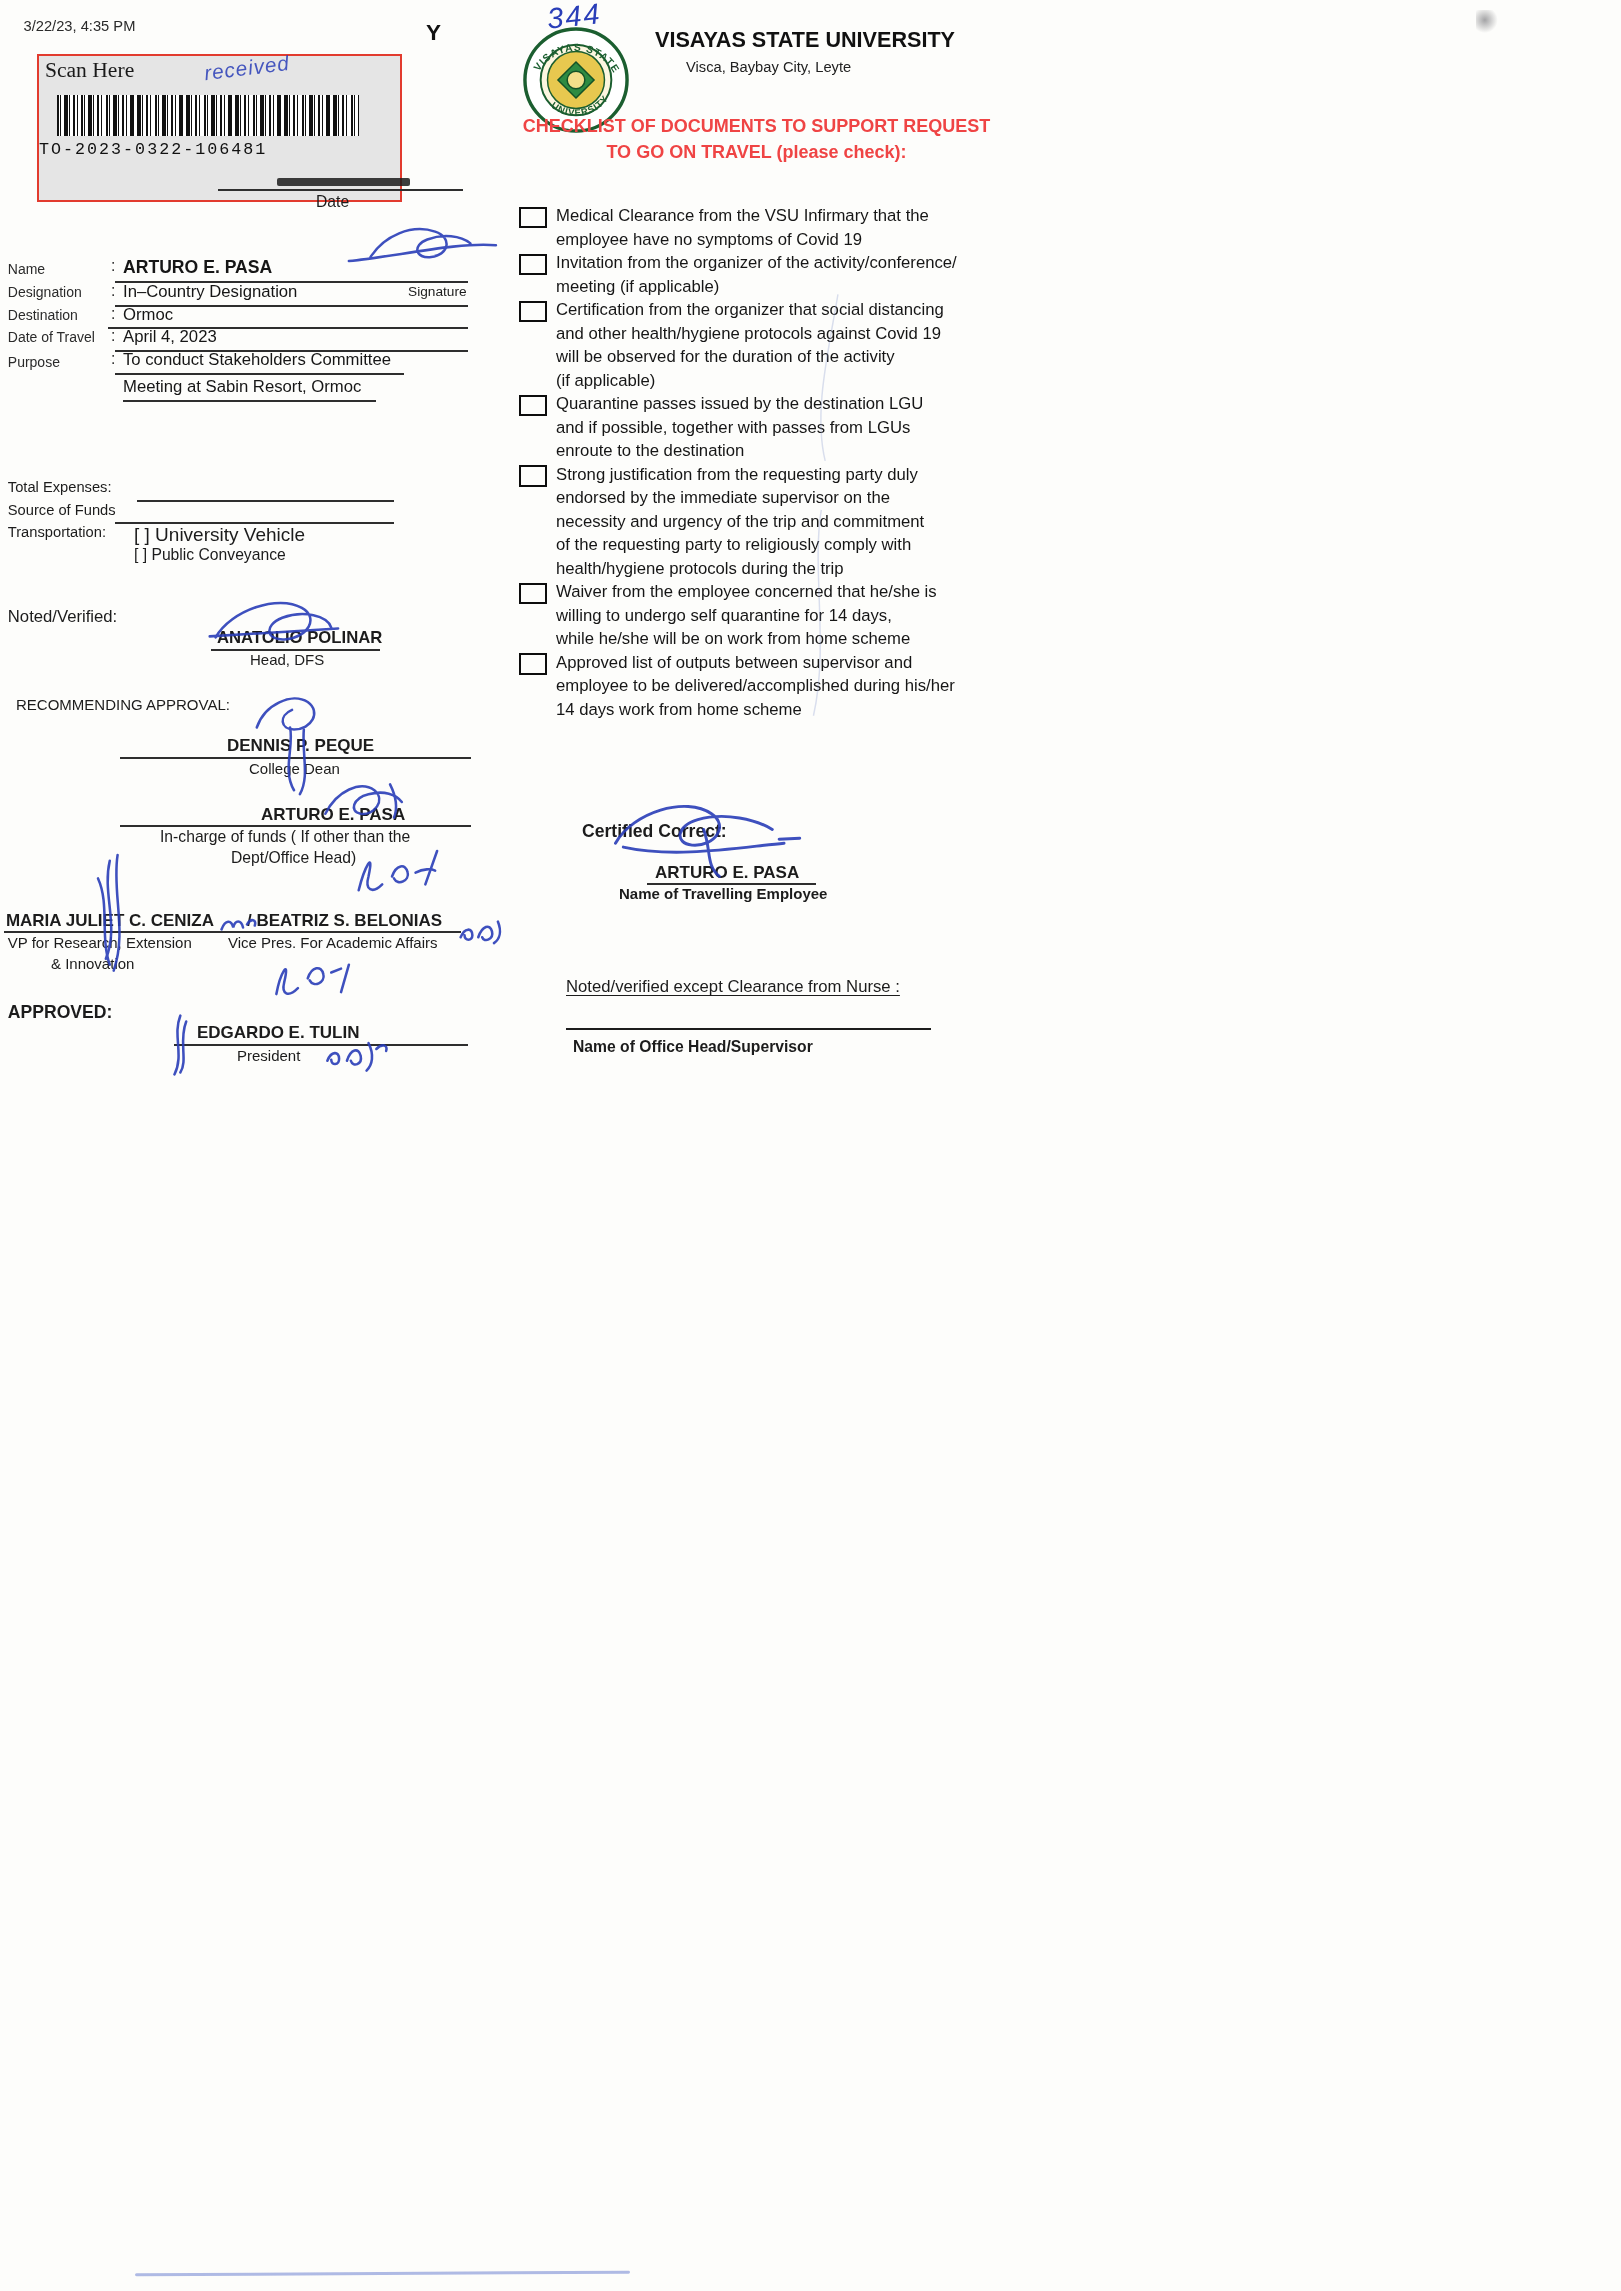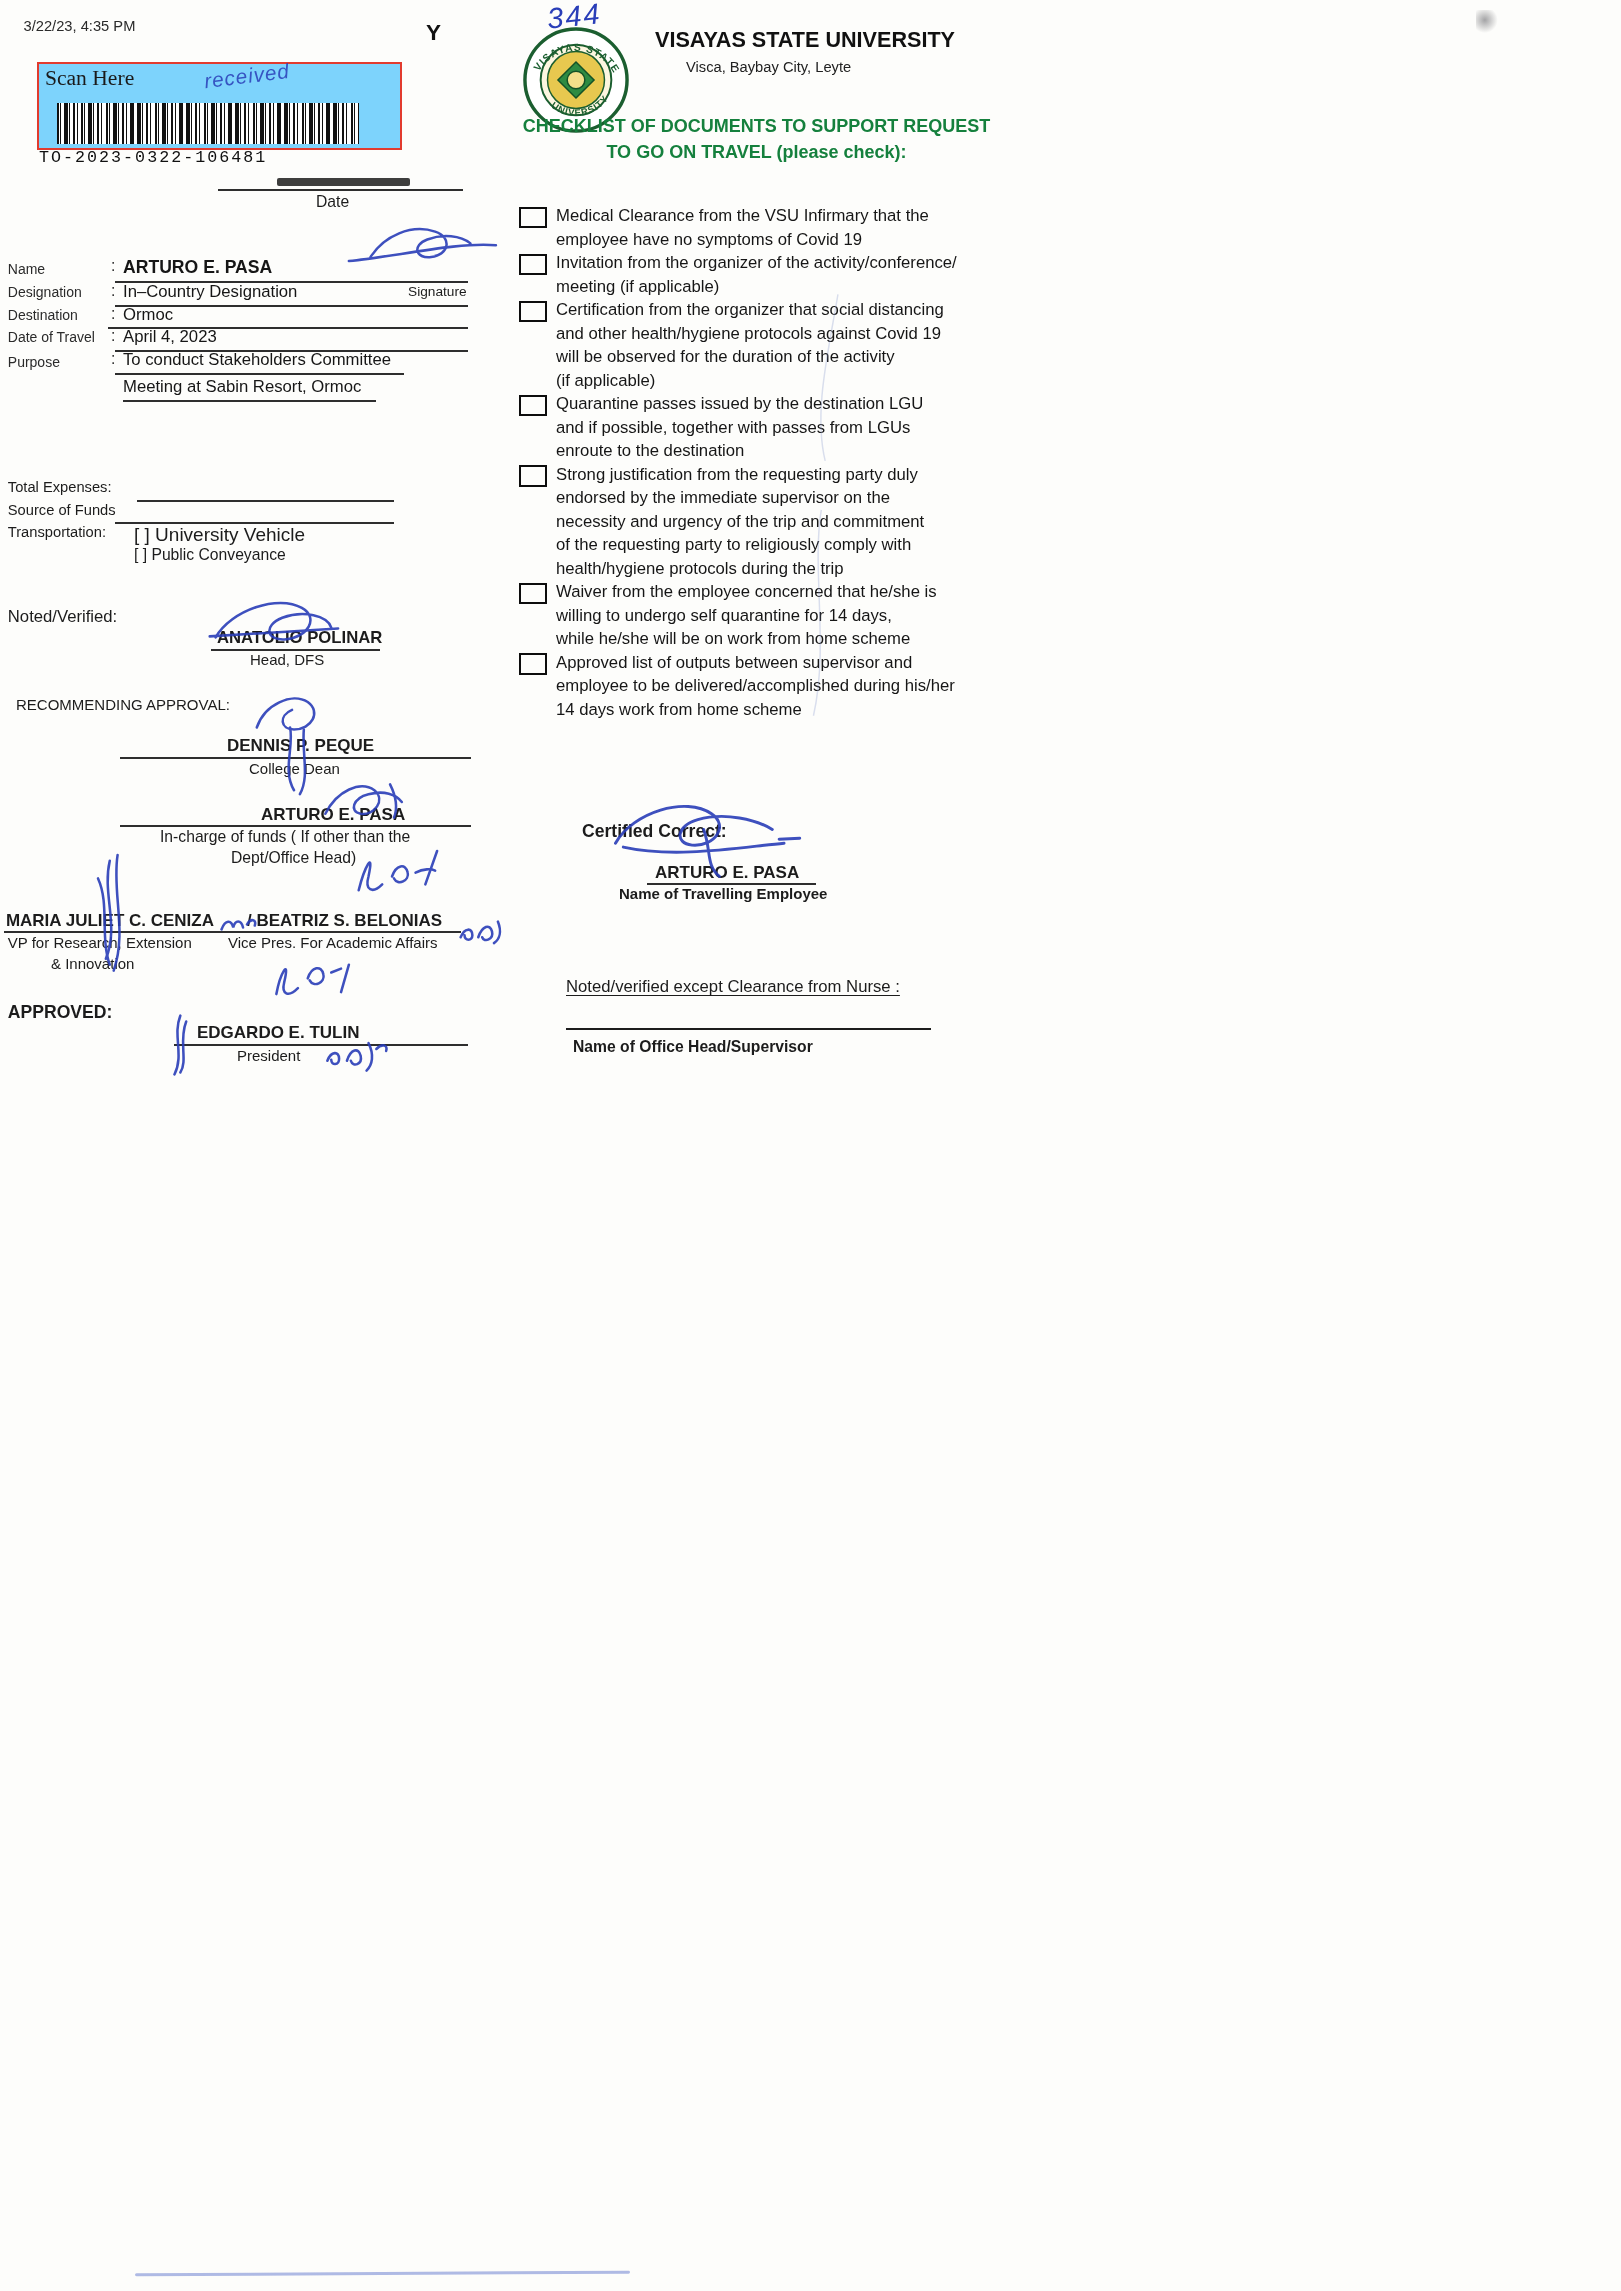--- a/index.html
+++ b/index.html
@@ -9,21 +9,21 @@
   .pre { white-space:pre-line; }
   .ink-layer { position:absolute; left:0; top:0; width:1621px; height:2292px; pointer-events:none; z-index:6; }
 
   
   .ts { left:23.5px; top:17.6px; font-size:14.7px; color:#2a2a2a; }
   .strayY { left:426px; top:19.6px; font-size:22.5px; font-weight:bold; color:#111; }
   .pagenum { left:547px; top:0px; font-size:29px; font-style:italic; color:#2a3eb8; transform:rotate(-6deg); letter-spacing:2px; }
   .smudge { left:1476px; top:9.8px; width:21.6px; height:25.5px; background:radial-gradient(circle at 40% 40%, rgba(90,90,95,.55), rgba(90,90,95,0) 65%); }
 
   
-  .scanbox { left:37px; top:62px; width:365px; height:88px; border:2.5px solid #e23b2e; background:#7dd3fc; }
+  .scanbox { left:37px; top:54px; width:365px; height:148px; border:2.5px solid #e23b2e; background:#e5e5e5; }
   .scanbox-label { position:absolute; left:5.9px; top:2px; font-family:"Liberation Serif", serif; font-size:21.6px; color:#1a1a1a; }
   .received { position:absolute; left:165px; top:0px; font-size:20.6px; font-style:italic; color:#2a3eb8; transform:rotate(-7deg); opacity:.85; letter-spacing:1px; }
   .barcode { position:absolute; left:17.6px; top:39px; width:302px; height:41px;
     background:repeating-linear-gradient(90deg,
       #111 0px, #111 2px, #fff 2px, #fff 2.9px,
       #111 2.9px, #111 3.9px, #fff 3.9px, #fff 6.9px,
       #111 6.9px, #111 10.8px, #fff 10.8px, #fff 11.8px,
       #111 11.8px, #111 12.7px, #fff 12.7px, #fff 15.7px,
       #111 15.7px, #111 17.6px, #fff 17.6px, #fff 19.6px,
       #111 19.6px, #111 20.6px, #fff 20.6px, #fff 24.5px); }
@@ -33,21 +33,21 @@
   .flabel { left:7.8px; font-size:14px; color:#2b2b2b; }
   .fcolon { left:111px; font-size:15.7px; color:#2b2b2b; }
   .fvalue { left:123px; font-size:16.7px; color:#161616; }
   .bold { font-weight:bold; }
   .uline { border-bottom:2px solid #2e2e2e; height:0; }
   .frag { left:277px; top:178px; width:133px; height:7.8px; background:#1d1d1d; opacity:.85; border-radius:2px; filter:blur(0.4px); }
 
   
   .univ-name { left:655px; top:27.4px; font-size:21.6px; font-weight:bold; color:#111; }
   .univ-addr { left:686px; top:59px; font-size:14.7px; color:#222; }
-  .chk-title { left:522px; top:114px; width:469px; text-align:center; font-weight:bold; font-size:18px; line-height:25.5px; color:#15803d; }
+  .chk-title { left:522px; top:114px; width:469px; text-align:center; font-weight:bold; font-size:18px; line-height:25.5px; color:#ef4444; }
   .chk-list { left:519px; top:204px; width:472px; }
   .chk-item { position:relative; padding-left:37px; }
   .chk-box { position:absolute; left:0; top:2.9px; width:28px; height:21.6px; border:2.9px solid #0d0d0d; background:transparent; }
   .chk-text { display:block; font-size:16.7px; line-height:23.5px; color:#161616; }
 
   .cert-label { left:582px; top:821px; font-size:17.6px; font-weight:bold; }
   .cert-name { left:655px; top:863px; font-size:17px; font-weight:bold; }
   .cert-cap { left:619px; top:885px; font-size:15px; font-weight:bold; }
   .noted-except { left:566px; top:977px; font-size:16.7px; text-decoration:underline; text-underline-offset:2.9px; }
   .office-line { left:566px; top:1028px; width:365px; border-bottom:2.5px solid #1d1d1d; }

